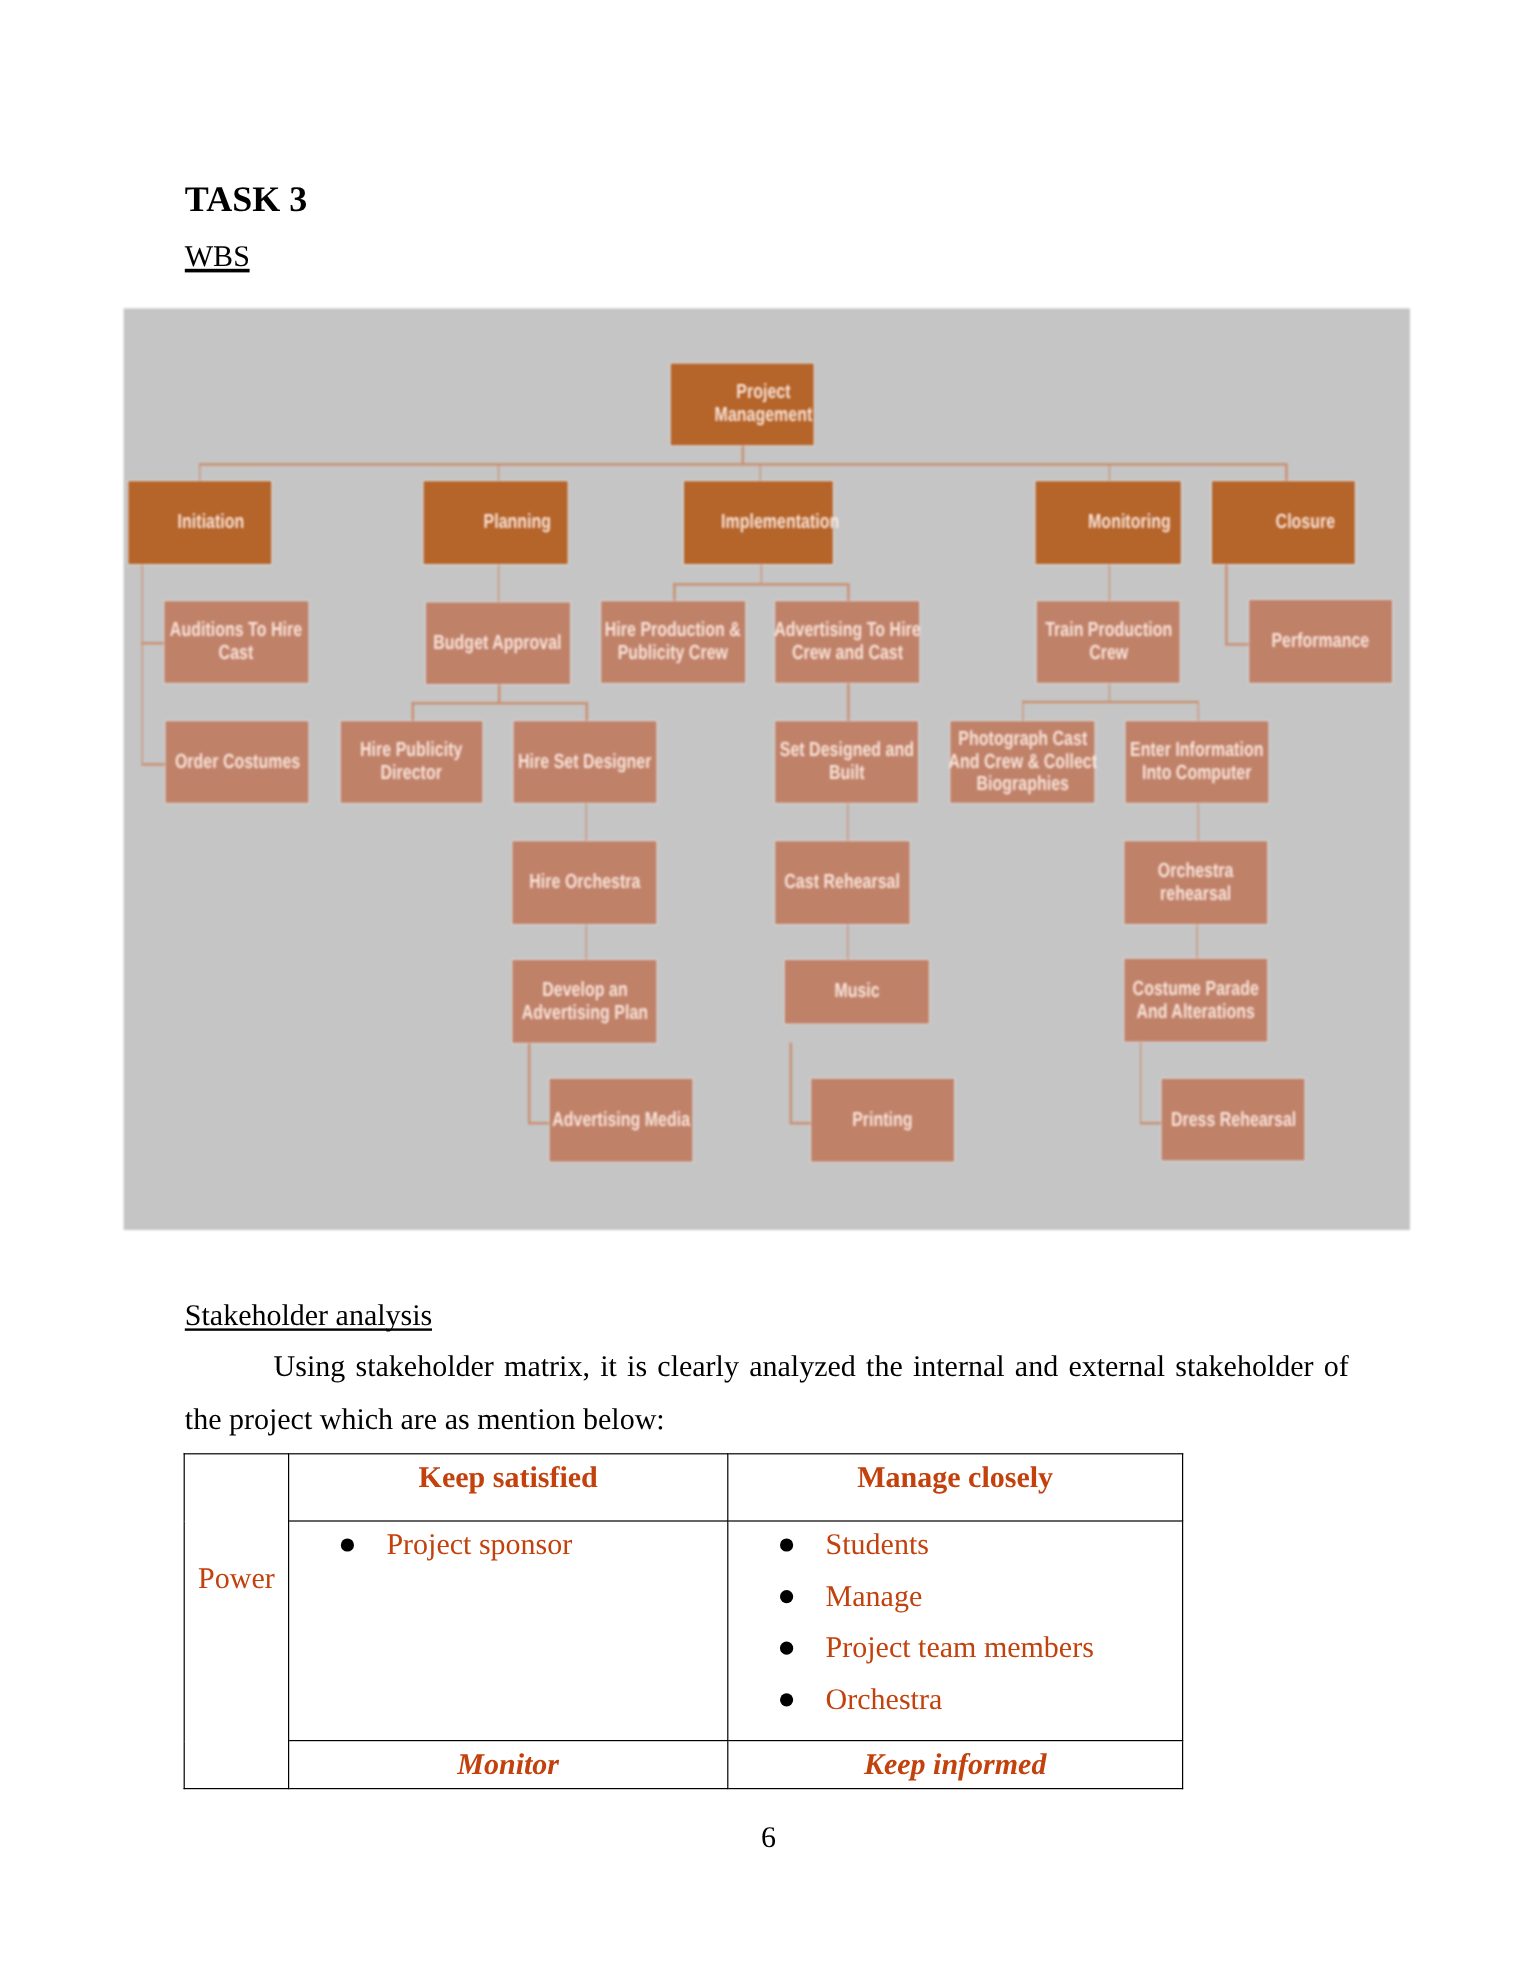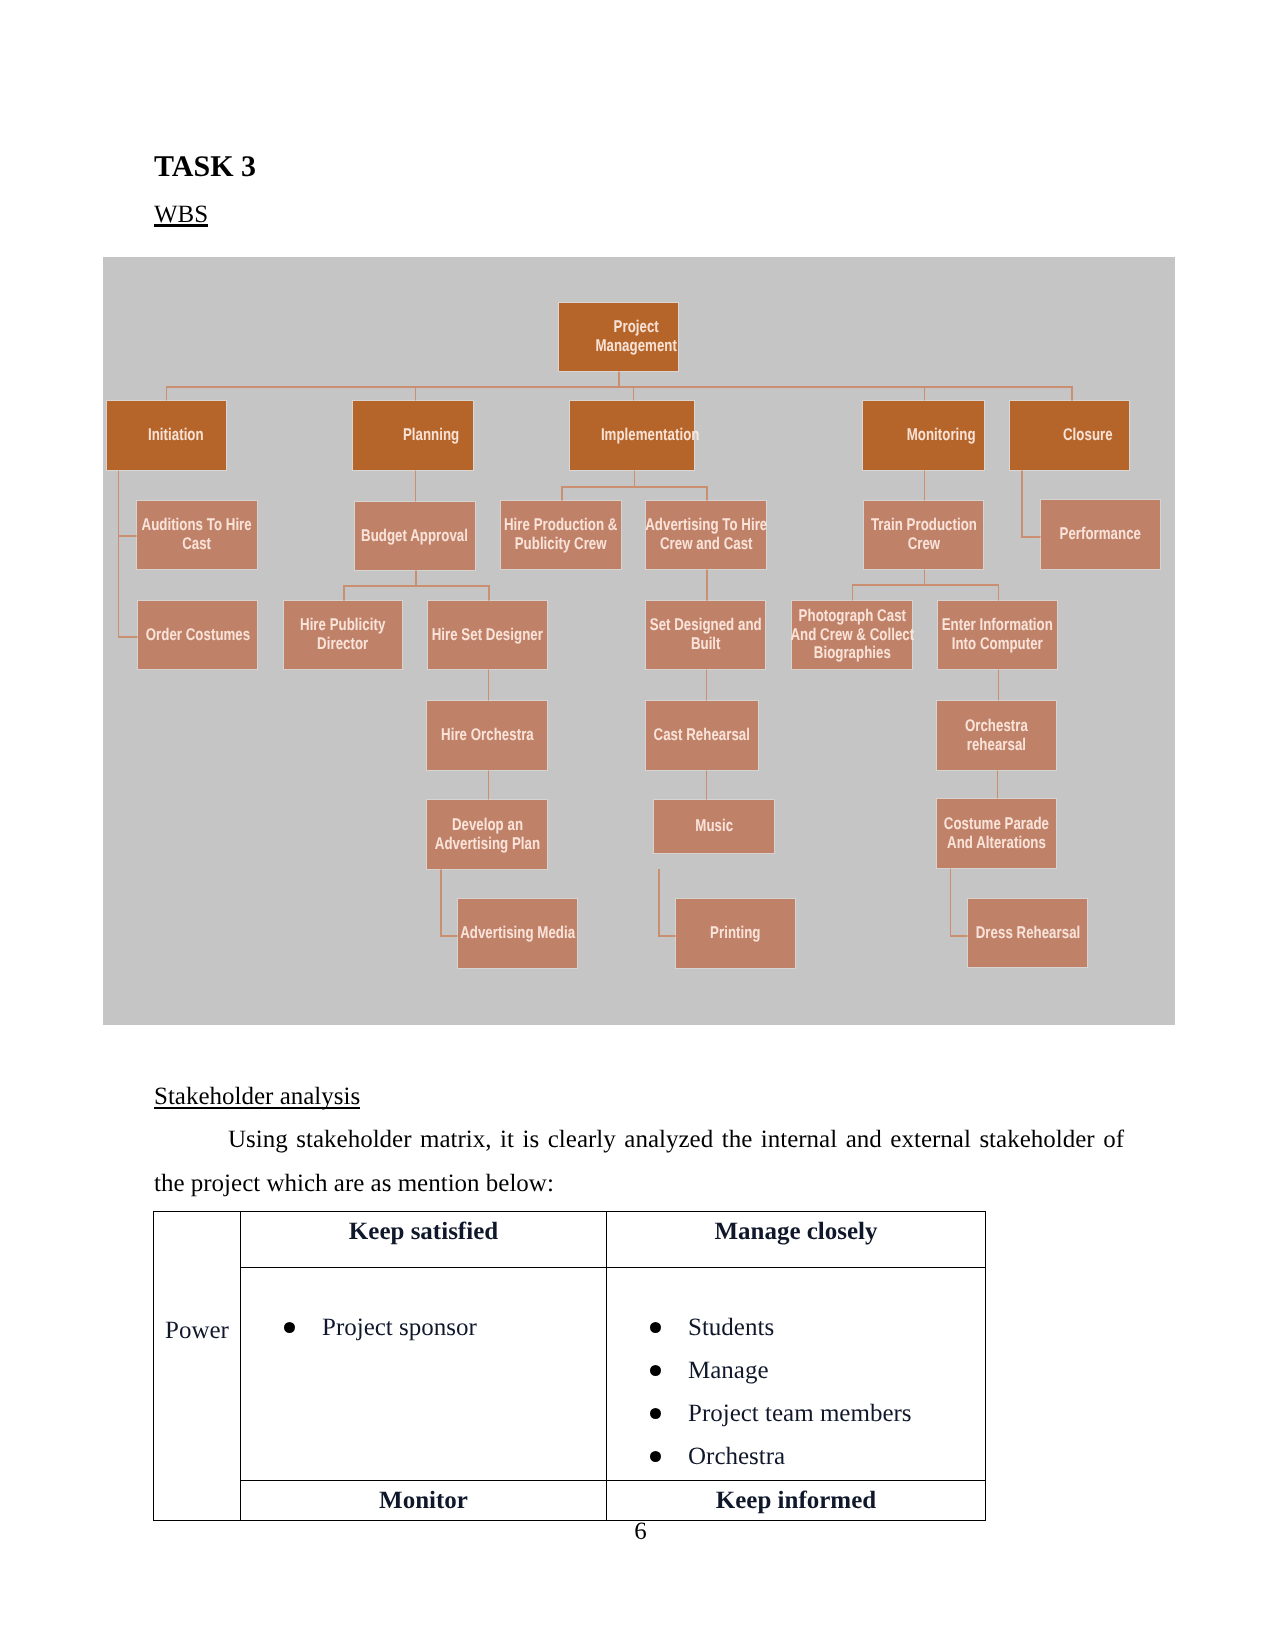--- a/index.html
+++ b/index.html
@@ -28,32 +28,32 @@
   .lnh{height:2.1px;}
 
   
   #sa-head{position:absolute;left:154px;top:1082px;font-size:25px;line-height:29px;color:#000;white-space:nowrap;}
   #sa-head span{position:relative;}
   #sa-head span:after{content:"";position:absolute;left:0;right:0;bottom:1px;height:2.2px;background:#000;}
   #sa-para{position:absolute;left:154px;top:1118px;width:970px;font-size:25px;line-height:44px;
            text-align:justify;text-indent:74px;color:#000;}
 
   #tbl{position:absolute;left:153px;top:1211px;width:832px;border-collapse:collapse;table-layout:fixed;}
-  #tbl td{border:1.6px solid #000;color:#0f172a;font-size:25px;vertical-align:top;padding:0;box-sizing:border-box;}
+  #tbl td{border:1.6px solid #000;color:#c2410c;font-size:25px;vertical-align:top;padding:0;box-sizing:border-box;}
   #tbl td.c-label{width:87px;text-align:center;vertical-align:middle;padding-bottom:70px;}
   .c-mid{width:366px;}
   .c-right{width:379px;}
   .hcell{text-align:center;font-weight:bold;vertical-align:middle;}
   #tbl tr.headrow td.hcell{height:56px;padding-top:6px;vertical-align:top;}
-  #tbl tr.footrow td{height:40px;padding-top:6px;vertical-align:top;}
+  #tbl tr.footrow td{height:40px;padding-top:6px;vertical-align:top;font-style:italic;}
   #tbl tr.bodyrow td{height:183px;padding-top:0px;}
   ul.bl{margin:0;padding:0;list-style:none;position:relative;top:-2px;}
   ul.bl li{position:relative;padding-left:81px;font-size:25px;line-height:43px;}
   ul.bl li .bullet{position:absolute;left:43px;top:15.5px;width:11px;height:11px;border-radius:50%;background:#000;}
-  .blwrap{padding:0;margin-top:40px;}
+  .blwrap{padding:0;}
 
   #pgnum{position:absolute;left:3px;top:1518px;width:1275px;text-align:center;font-size:25px;color:#000;}
 </style>
 </head>
 <body>
 
 <div class="page">
 <div id="heading">TASK 3</div>
 <div id="wbs"><span>WBS</span></div>
 <div id="diagram">

